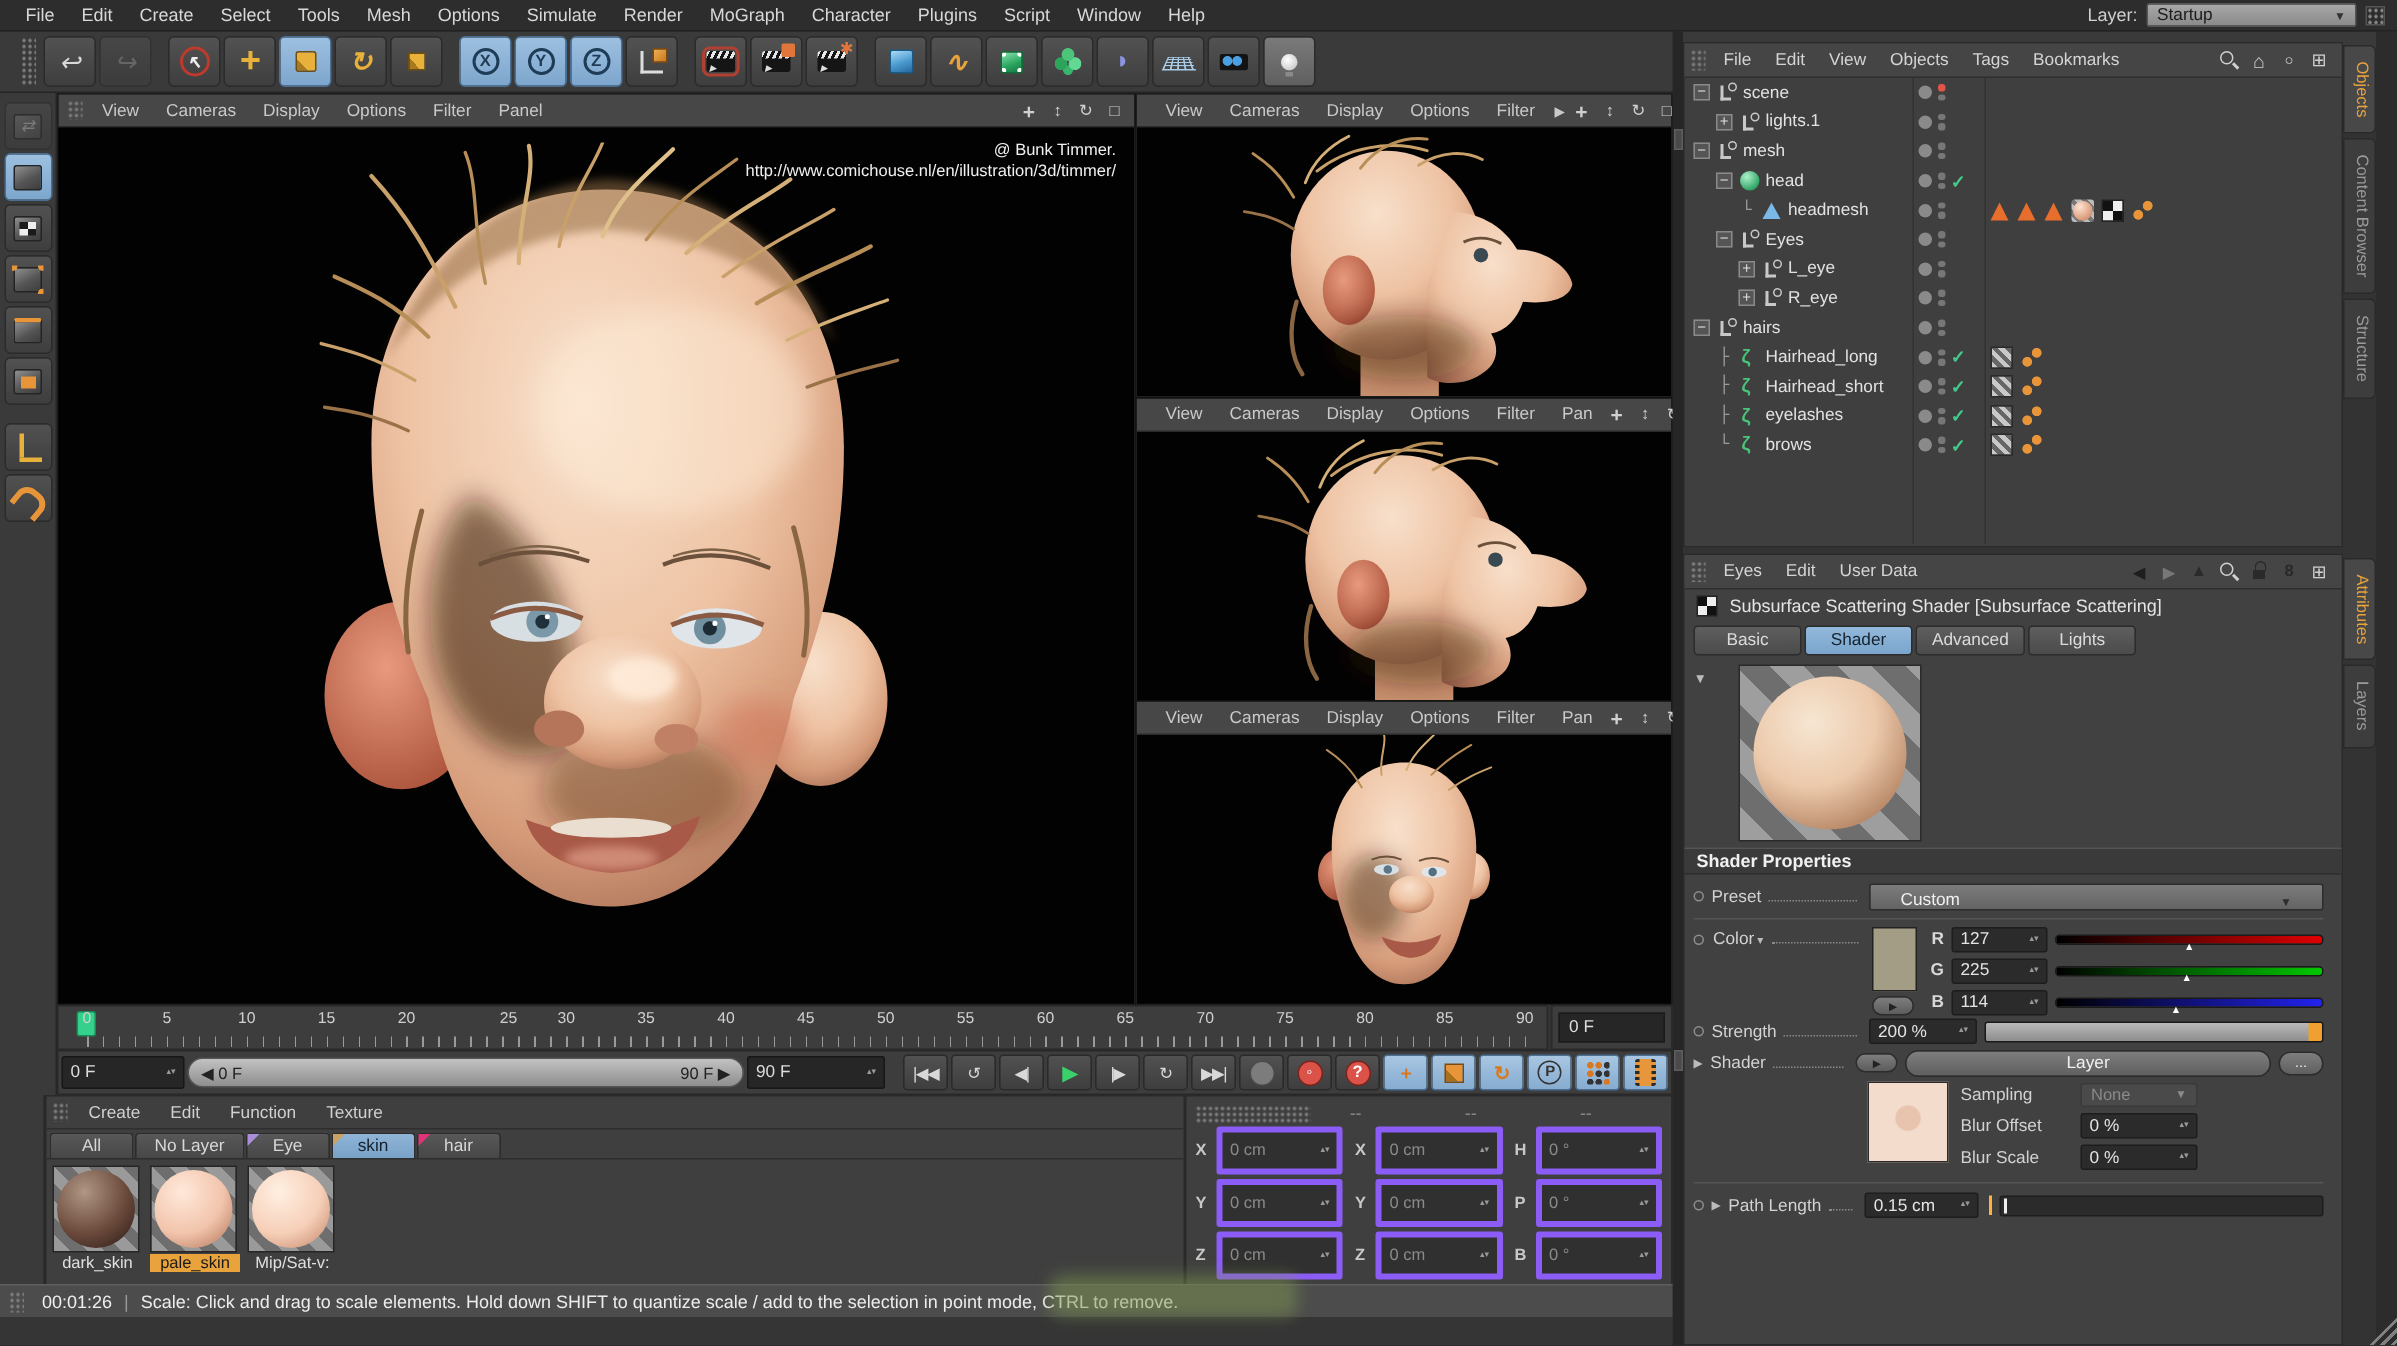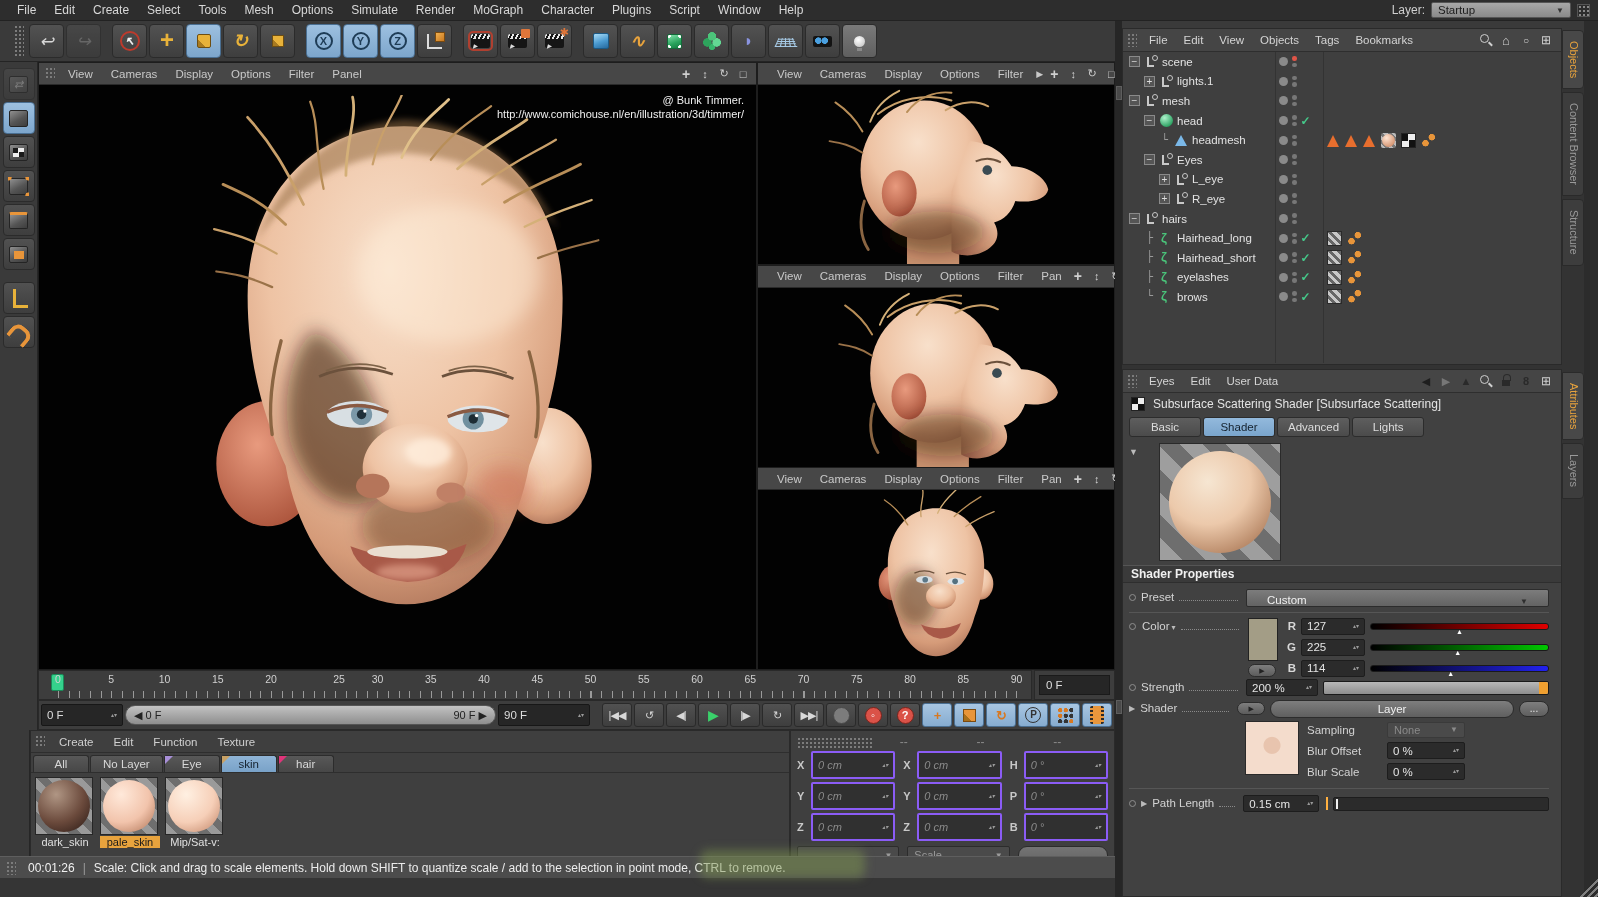--- a/index.html
+++ b/index.html
@@ -194,22 +194,22 @@
 .matcard.selected .matname { background:#e8a33d; color:#1a1a1a; }
 
 
 .coords { position:absolute; left:790px; top:730px; width:325px; height:128px; background:#3f3f3f; border:1px solid #2a2a2a;
   padding:2px 6px; }
 .co-head { display:flex; align-items:center; height:18px; color:#8a8a8a; }
 .co-head span { flex:1; text-align:left; padding-left:22px; }
 .co-grid { display:grid; grid-template-columns:1fr 1fr 1fr; column-gap:8px; row-gap:3px; }
 .co-cell { display:flex; align-items:center; gap:4px; }
 .co-cell b { width:10px; color:#c8c8c8; font-size:11px; }
-.co-fld { flex:1; height:18px; background:#303030; border:2px solid #8b5cf6; border-radius:2px; color:#8a8a8a;
-  display:flex; align-items:center; padding:12px 5px; font-size:11px;font-style:italic; }
+.co-fld { flex:1; height:18px; background:#303030; border:4px solid #8b5cf6; border-radius:2px; color:#8a8a8a;
+  display:flex; align-items:center; padding:12px 5px; font-size:11px; }
 .co-bottom { display:flex; gap:8px; margin-top:5px; }
 .co-dd { flex:1; height:18px; background:#4a4a4a; border:1px solid #2c2c2c; border-radius:2px; color:#9a9a9a;
   display:flex; align-items:center; padding:0 6px; font-size:11px; }
 .co-dd .dd-arrow { margin-left:auto; font-size:8px; }
 .apply-btn { flex:1; height:30px; border-radius:9px; background:linear-gradient(#747474,#5a5a5a); border:1px solid #2c2c2c;
   color:#ececec; display:flex; align-items:center; justify-content:center; font-size:13px; cursor:pointer; }
 
 
 .rgap { position:absolute; left:1115px; top:21px; width:7px; height:876px; background:#262626; }
 .pane-knob { position:absolute; left:1116px; width:6px; height:14px; background:#4a4a4a; border:1px solid #5e5e5e; }

